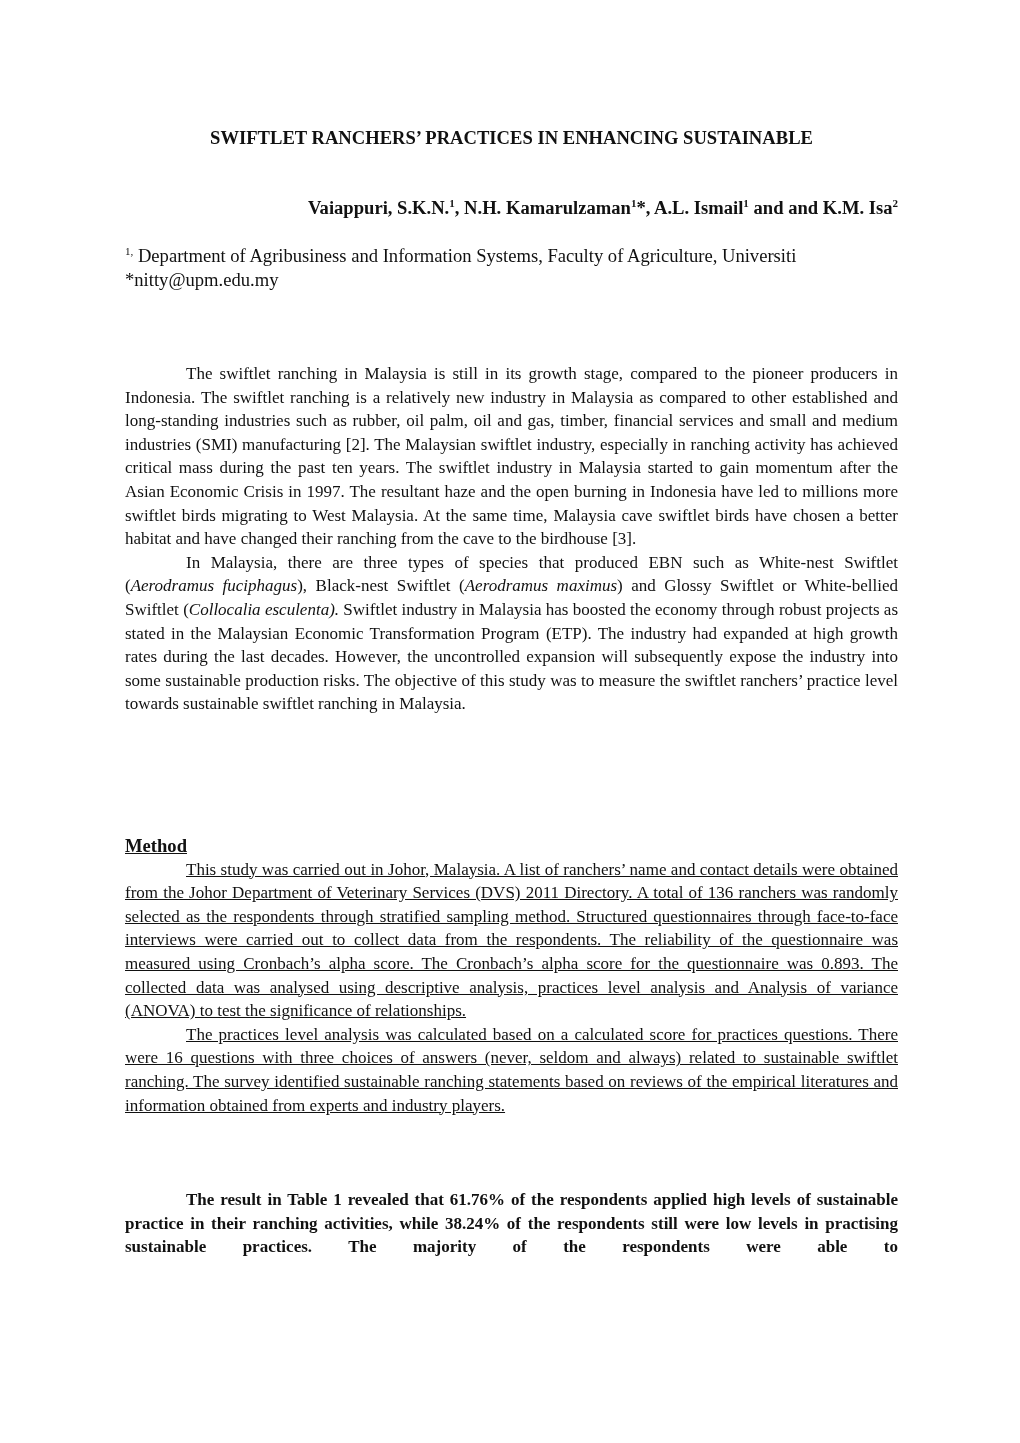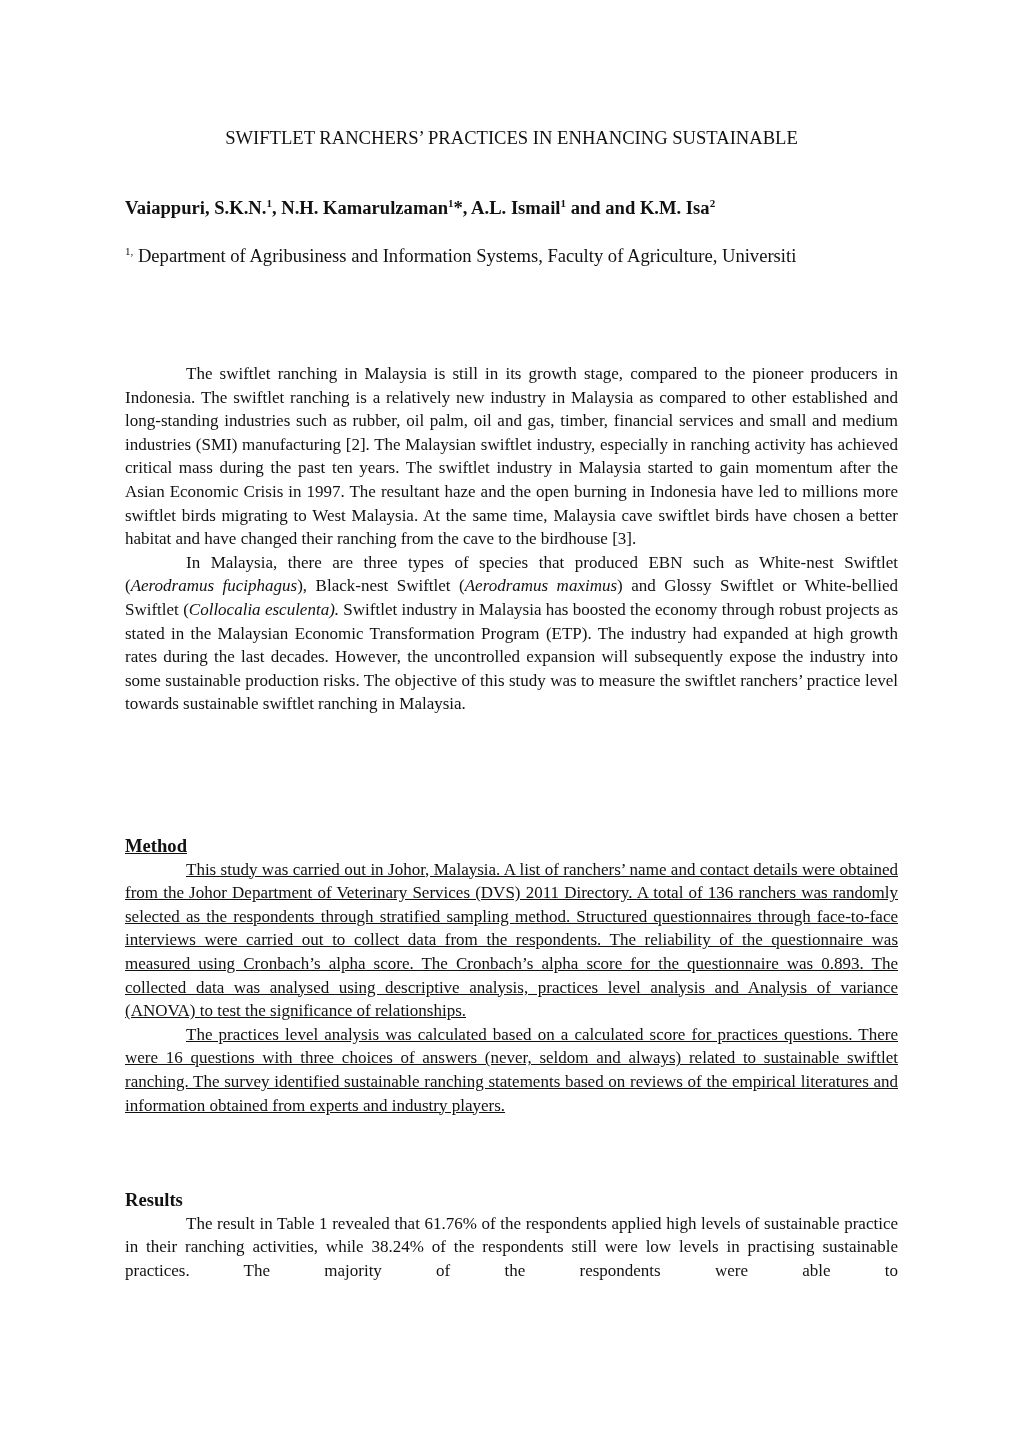--- a/index.html
+++ b/index.html
@@ -1,21 +1,21 @@
 <!DOCTYPE html>
 <html><head>
 <meta charset="utf-8">
 <style>
   html, body { margin: 0; padding: 0; background: #ffffff; }
   body { width: 1020px; height: 1443px; position: relative; overflow: hidden;
          font-family: "Liberation Serif", serif; color: #111; }
   .page { position: absolute; left: 125px; top: 0; width: 773px; }
   .title { position: absolute; top: 126px; left: 0; width: 773px; text-align: center;
-           font-weight: normal; font-size: 18.6px; line-height: 23px; }
-  .authors { position: absolute; top: 196px; left: 0; width: 773px; text-align: left;
+           font-weight: bold; font-size: 18.6px; line-height: 23px; }
+  .authors { position: absolute; top: 196px; left: 0; width: 773px; text-align: right;
              font-weight: bold; font-size: 18.6px; line-height: 24px; }
   .affil { position: absolute; top: 244px; left: 0; width: 773px; text-align: left;
            font-size: 18.6px; line-height: 23.6px; }
   sup { font-size: 11px; vertical-align: 7px; line-height: 0; }
   .section { position: absolute; left: 0; width: 773px; }
   .heading { font-weight: bold; font-size: 18.6px; line-height: 23.6px; }
   p { margin: 0; font-size: 17px; line-height: 23.6px; text-align: justify;
       text-indent: 61px; }
   .last { text-align-last: left; }
   i { }
@@ -28,31 +28,31 @@
   <div class="title">
     <div>SWIFTLET RANCHERS’ PRACTICES IN ENHANCING SUSTAINABLE</div>
   </div>
 
   <div class="authors">
     <span>Vaiappuri, S.K.N.</span><sup>1</sup><span>, </span><span>N.H. Kamarulzaman</span><sup>1</sup><span>*</span><span>, </span><span>A.L. Ismail</span><sup>1</sup><span style="white-space:pre"> and and </span><span>K.M. Isa</span><sup>2</sup>
   </div>
 
   <div class="affil">
     <div><sup>1,</sup> <span>Department of Agribusiness and Information Systems, Faculty of Agriculture, Universiti</span></div>
+    <div>*nitty@upm.edu.my</div>
   </div>
 
   <div class="section" style="top:362px;">
     <p class="last">The swiftlet ranching in Malaysia is still in its growth stage, compared to the pioneer producers in Indonesia. The swiftlet ranching is a relatively new industry in Malaysia as compared to other established and long-standing industries such as rubber, oil palm, oil and gas, timber, financial services and small and medium industries (SMI) manufacturing [2]. The Malaysian swiftlet industry, especially in ranching activity has achieved critical mass during the past ten years. The swiftlet industry in Malaysia started to gain momentum after the Asian Economic Crisis in 1997. The resultant haze and the open burning in Indonesia have led to millions more swiftlet birds migrating to West Malaysia. At the same time, Malaysia cave swiftlet birds have chosen a better habitat and have changed their ranching from the cave to the birdhouse [3].</p>
     <p class="last"><span>In Malaysia, there are three types of species that produced EBN such as White-nest Swiftlet (</span><i>Aerodramus fuciphagus</i><span>), Black-nest Swiftlet (</span><i>Aerodramus maximus</i><span>) and Glossy Swiftlet or White-bellied Swiftlet (</span><i>Collocalia esculenta).</i><span> Swiftlet industry in Malaysia has boosted the economy through robust projects as stated in the Malaysian Economic Transformation Program (ETP). The industry had expanded at high growth rates during the last decades. However, the uncontrolled expansion will subsequently expose the industry into some sustainable production risks. The objective of this study was to measure the swiftlet ranchers’ practice level towards sustainable swiftlet ranching in Malaysia.</span></p>
   </div>
 
   <div class="section" style="top:834px;text-decoration:underline;">
     <div class="heading">Method</div>
     <p class="last">This study was carried out in Johor, Malaysia. A list of ranchers’ name and contact details were obtained from the Johor Department of Veterinary Services (DVS) 2011 Directory. A total of 136 ranchers was randomly selected as the respondents through stratified sampling method. Structured questionnaires through face-to-face interviews were carried out to collect data from the respondents. The reliability of the questionnaire was measured using Cronbach’s alpha score. The Cronbach’s alpha score for the questionnaire was 0.893. The collected data was analysed using descriptive analysis, practices level analysis and Analysis of variance (ANOVA) to test the significance of relationships.</p>
     <p class="last">The practices level analysis was calculated based on a calculated score for practices questions. There were 16 questions with three choices of answers (never, seldom and always) related to sustainable swiftlet ranching. The survey identified sustainable ranching statements based on reviews of the empirical literatures and information obtained from experts and industry players.</p>
   </div>
 
   <div class="section" style="top:1188px;">
-    <div class="heading">Results</div>
-    <p style="text-align-last: justify;">The result in Table 1 revealed that 61.76% of the respondents applied high levels of sustainable practice in their ranching activities, while 38.24% of the respondents still were low levels in practising sustainable practices. The majority of the respondents were able to</p>
+    <p style="text-align-last: justify; font-weight: bold;">The result in Table 1 revealed that 61.76% of the respondents applied high levels of sustainable practice in their ranching activities, while 38.24% of the respondents still were low levels in practising sustainable practices. The majority of the respondents were able to</p>
   </div>
 
 </div>
 
 </body></html>

